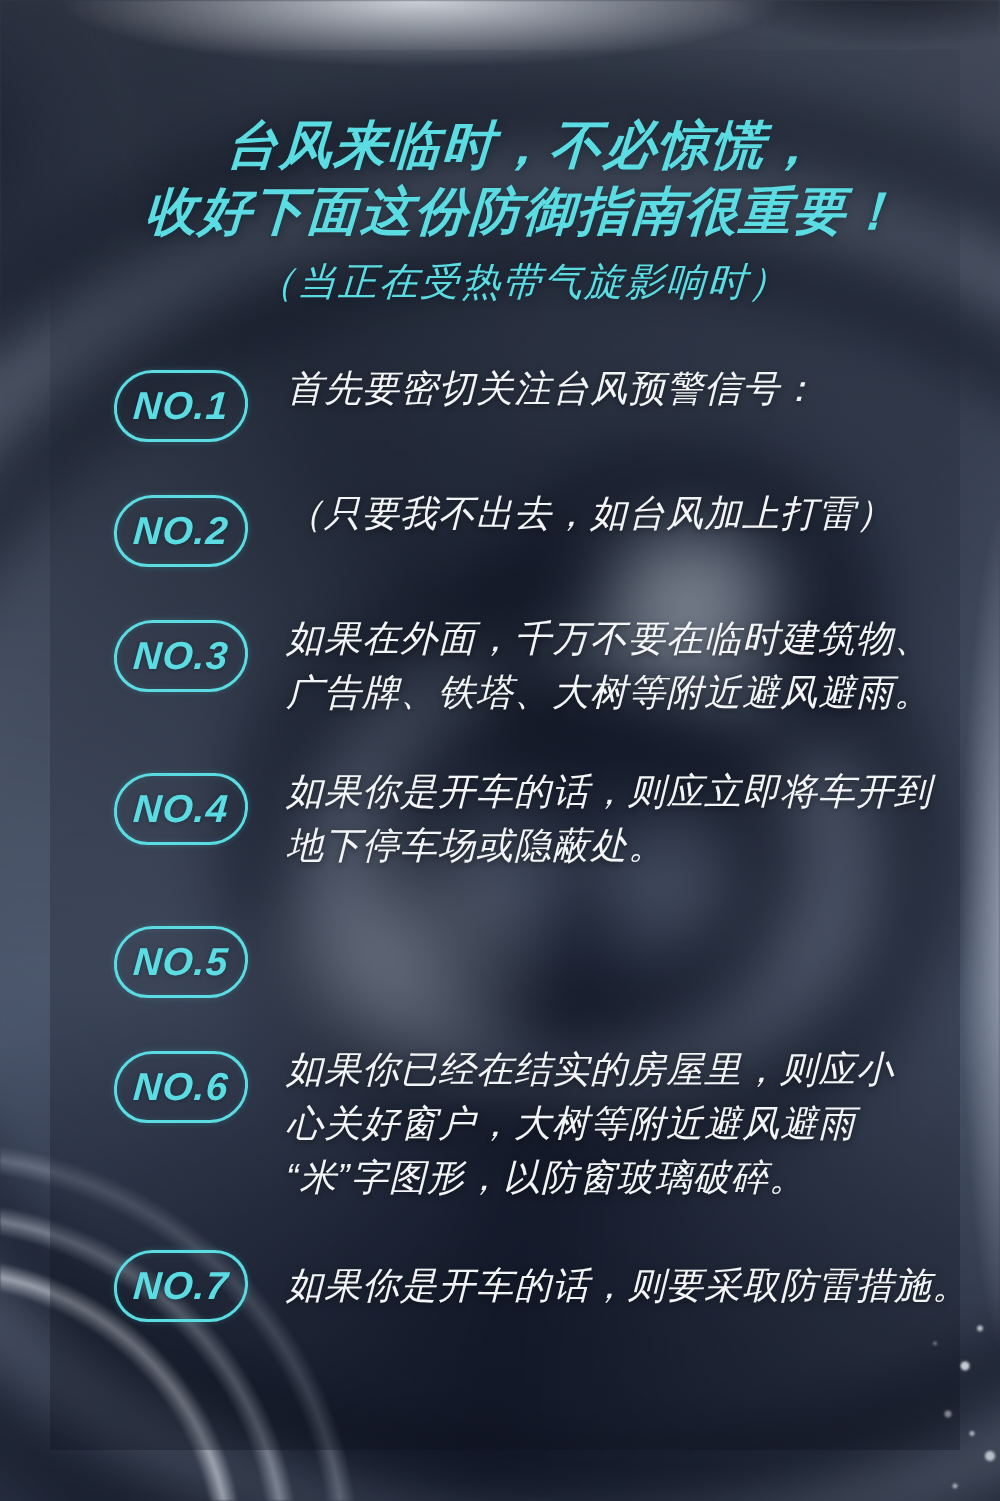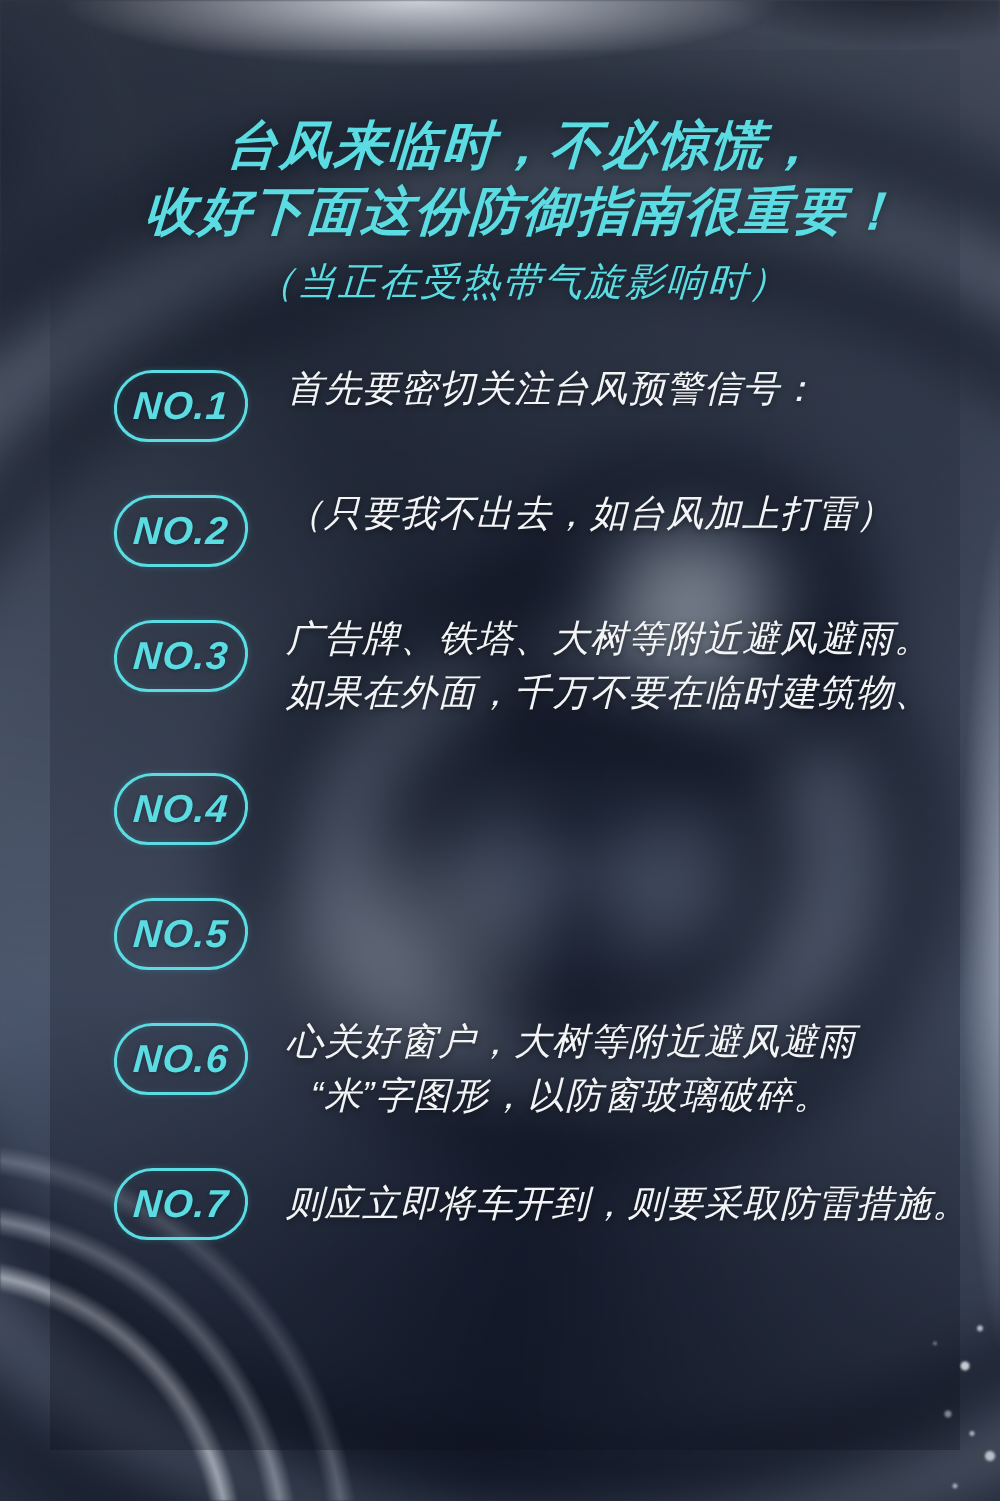--- a/index.html
+++ b/index.html
@@ -113,21 +113,20 @@
   .row-text { padding-top: 0; }
   .text-line {
     font-size: 37px;
     line-height: 54px;
     font-weight: 500;
     font-style: italic;
     letter-spacing: 1px;
     color: #f2f4f6;
     white-space: nowrap;
     text-shadow: 0 2px 6px rgba(0,0,0,0.45);
-    text-align: center;
   }
 </style>
 </head>
 <body>
 
 <div class="poster">
   <div class="bg-swirl"></div>
   <div class="bg-streaks"></div>
   <div class="panel"></div>
 
@@ -148,43 +147,48 @@
       <div class="row">
         <div class="badge">NO.2</div>
         <div class="row-text">
           <div class="text-line">（只要我不出去，如台风加上打雷）</div>
         </div>
       </div>
 
       <div class="row">
         <div class="badge">NO.3</div>
         <div class="row-text">
+          <div class="text-line">如果在外面，千万不要在临时建筑物、</div>
           <div class="text-line">广告牌、铁塔、大树等附近避风避雨。</div>
-          <div class="text-line">如果在外面，千万不要在临时建筑物、</div>
         </div>
       </div>
 
       <div class="row">
         <div class="badge">NO.4</div>
+        <div class="row-text">
+          <div class="text-line">如果你是开车的话，则应立即将车开到</div>
+          <div class="text-line">地下停车场或隐蔽处。</div>
+        </div>
       </div>
 
       <div class="row">
         <div class="badge">NO.5</div>
       </div>
 
       <div class="row">
         <div class="badge">NO.6</div>
         <div class="row-text">
+          <div class="text-line">如果你已经在结实的房屋里，则应小</div>
           <div class="text-line">心关好窗户，大树等附近避风避雨</div>
           <div class="text-line">“米”字图形，以防窗玻璃破碎。</div>
         </div>
       </div>
 
       <div class="row row-center">
         <div class="badge">NO.7</div>
         <div class="row-text">
-          <div class="text-line">则应立即将车开到，则要采取防雷措施。</div>
+          <div class="text-line">如果你是开车的话，则要采取防雷措施。</div>
         </div>
       </div>
 
     </div>
   </div>
 </div>
 
 </body></html>

